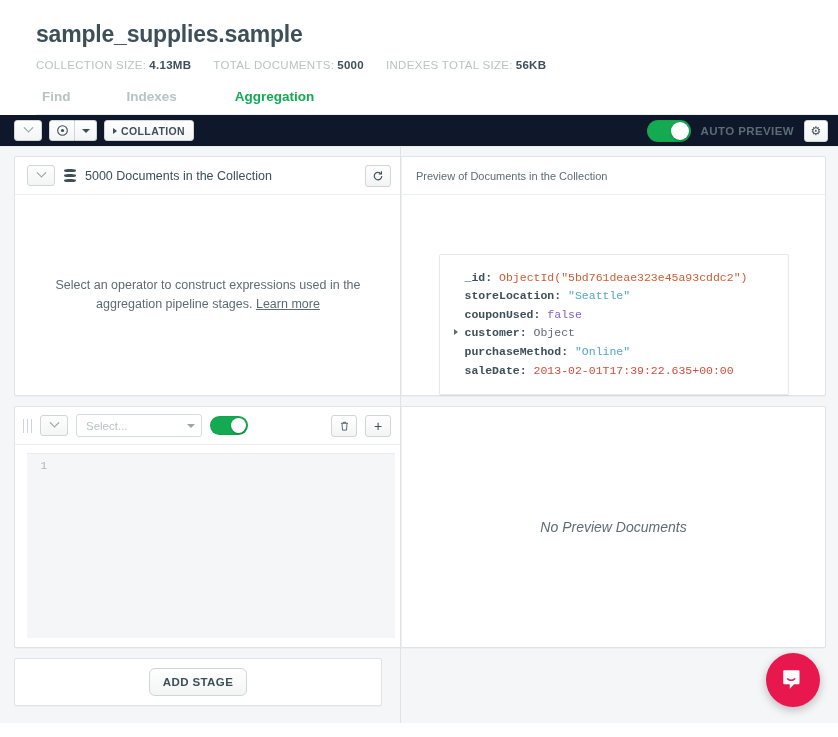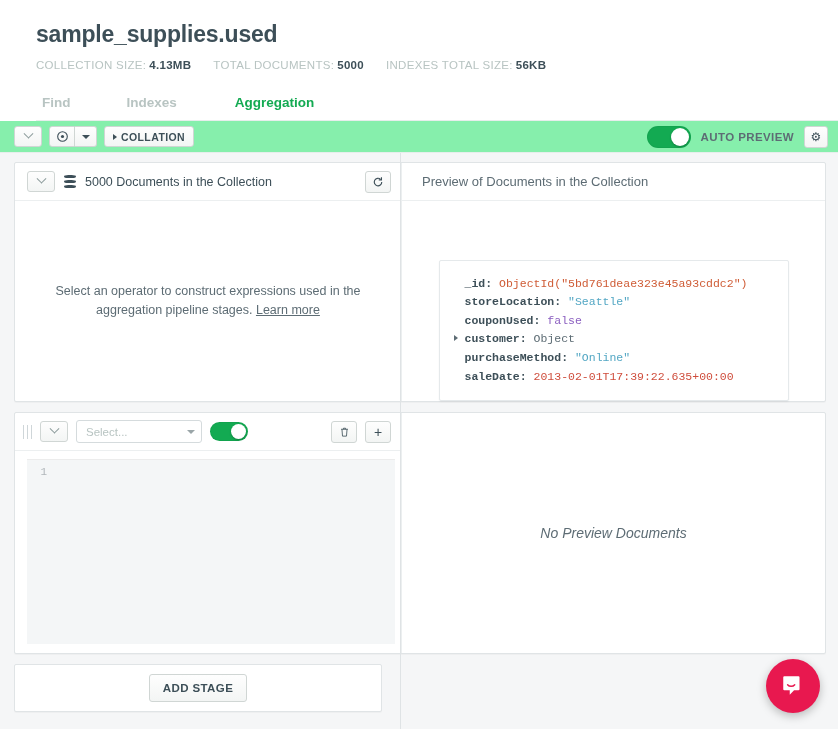--- a/index.html
+++ b/index.html
@@ -23,21 +23,21 @@
     font-weight: bold;
     color: #3d4f58;
     letter-spacing: -0.2px;
     margin: 0 0 12px 0;
     line-height: 1.1;
   }
   .stats-row {
     display: flex;
     align-items: flex-end;
     gap: 22px;
-    margin-bottom: 20px;
+    margin-bottom: 14px;
   }
   .stat { font-size: 11.5px; letter-spacing: 0.3px; white-space: nowrap; }
   .stat-label { color: #b8c4c2; text-transform: uppercase; }
   .stat-value { color: #3d4f58; font-weight: bold; margin-left: 3px; }
 
   .tabs-row {
     display: flex;
     align-items: flex-end;
     gap: 0;
     border-bottom: 1px solid #e7eeec;
@@ -54,21 +54,21 @@
     border: none;
     font-family: inherit;
   }
   .tab.first { padding-left: 6px; margin-right: 28px; }
   .tab.mid { margin-right: 30px; }
   .tab.active { color: #13aa52; }
 
   
   .toolbar {
     height: 32px;
-    background: #86efac;
+    background: #0f172a;
     border-bottom: 1px solid #e7eeec;
     display: flex;
     align-items: center;
     padding: 0 10px 0 14px;
   }
   .tb-left { display: flex; align-items: center; gap: 7px; }
   .tb-right { margin-left: auto; display: flex; align-items: center; gap: 10px; }
 
   .btn {
     background: linear-gradient(#fefefe, #f3f5f4);
@@ -179,23 +179,23 @@
     display: flex;
     align-items: center;
     padding: 0 10px 0 12px;
     border-bottom: 1px solid #eceff0;
     gap: 9px;
   }
   .card-head-right {
     height: 38px;
     display: flex;
     align-items: center;
-    padding: 0 20px;
+    padding: 0 14px;
     border-bottom: 1px solid #eceff0;
-    font-size: 13px;
+    font-size: 11px;
     color: #5d6c74;
   }
   .db-icon {
     width: 12px; height: 13px;
     flex: none;
     display: flex; flex-direction: column; justify-content: space-between;
   }
   .db-icon i {
     display: block; height: 3px; border-radius: 50% / 70%;
     background: #3d4f58;
@@ -326,40 +326,41 @@
     align-items: center;
     justify-content: center;
     box-shadow: 0 1px 1px rgba(0,0,0,.03);
   }
   .btn-add-stage {
     height: 21px;
     padding: 13px 13px;
     font-size: 11.5px;
     font-weight: bold;
     letter-spacing: 0.4px;
+    border-radius: 6px;
   }
 
   
   .intercom {
     position: absolute;
     right: 18px; bottom: 16px;
     width: 54px; height: 54px;
     border-radius: 50%;
     background: #e8184f;
     box-shadow: 0 3px 10px rgba(0,0,0,.25);
     display: flex; align-items: center; justify-content: center;
     cursor: pointer;
     z-index: 40;
   }
 </style>
 </head>
 <body>
 
 <div class="collection-header">
-  <div class="collection-title">sample_supplies.used</div>
+  <div class="collection-title">sample_supplies.sample</div>
 
   <div class="stats-row">
     <div class="stat">
       <span class="stat-label">COLLECTION SIZE:</span><span class="stat-value">4.13MB</span>
     </div>
     <div class="stat">
       <span class="stat-label">TOTAL DOCUMENTS:</span><span class="stat-value">5000</span>
     </div>
     <div class="stat">
       <span class="stat-label">INDEXES TOTAL SIZE:</span><span class="stat-value">56KB</span>

